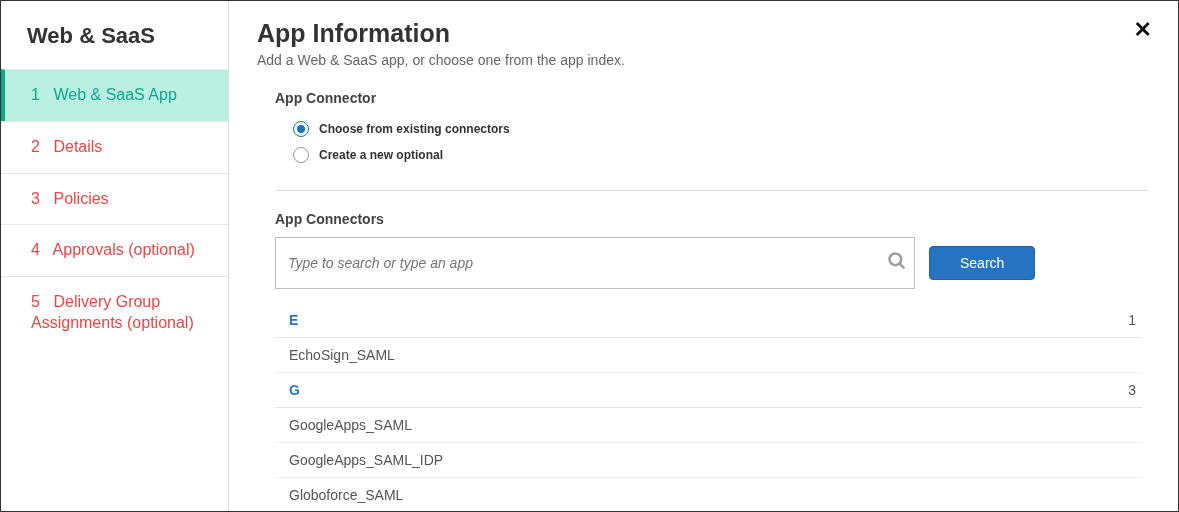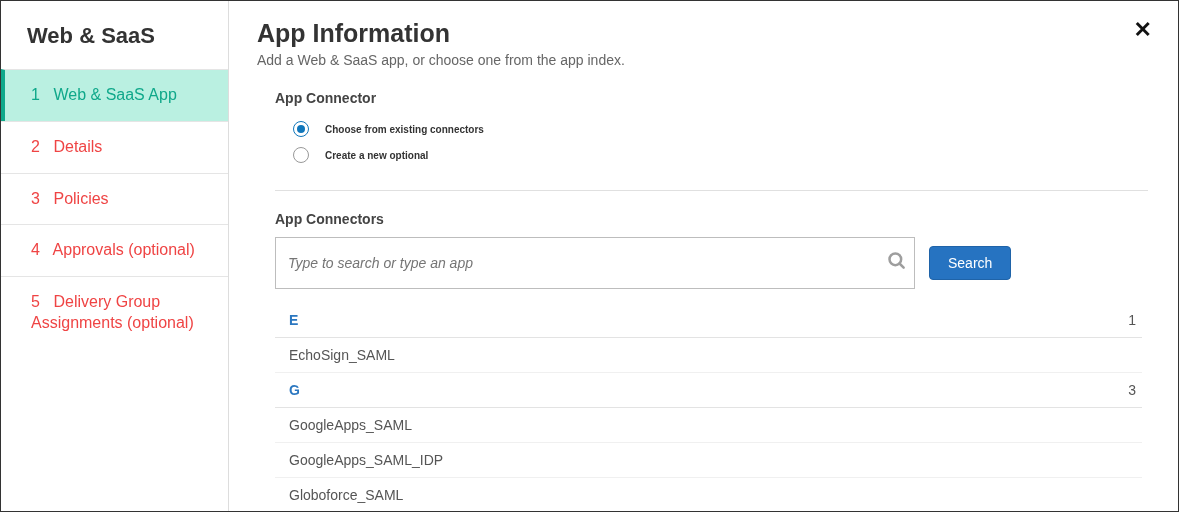--- a/index.html
+++ b/index.html
@@ -80,24 +80,24 @@
     margin-bottom: 10px;
     padding-left: 18px;
   }
   .radio-group {
     padding-left: 36px;
     margin-bottom: 16px;
   }
   .radio-row {
     display: flex;
     align-items: center;
-    gap: 16px;
+    gap: 10px;
     padding: 5px 0;
     cursor: pointer;
-    font-size: 10px;
+    font-size: 12px;
     font-weight: 600;
     color: #333;
   }
   .radio-circle {
     width: 16px;
     height: 16px;
     border-radius: 50%;
     border: 1px solid #999;
     position: relative;
     background: #fff;
@@ -149,21 +149,21 @@
     right: 8px;
     top: 50%;
     transform: translateY(-50%);
     color: #999;
   }
   .search-btn {
     background: #2673c1;
     color: #fff;
     border: 1px solid #1f63a8;
     border-radius: 4px;
-    padding: 8px 18px;
+    padding: 8px 30px;
     font-size: 14px;
     cursor: pointer;
   }
 
   .list-area {
     flex: 1;
     margin-left: 18px;
     margin-top: 8px;
     overflow-y: scroll;
     padding-right: 6px;

